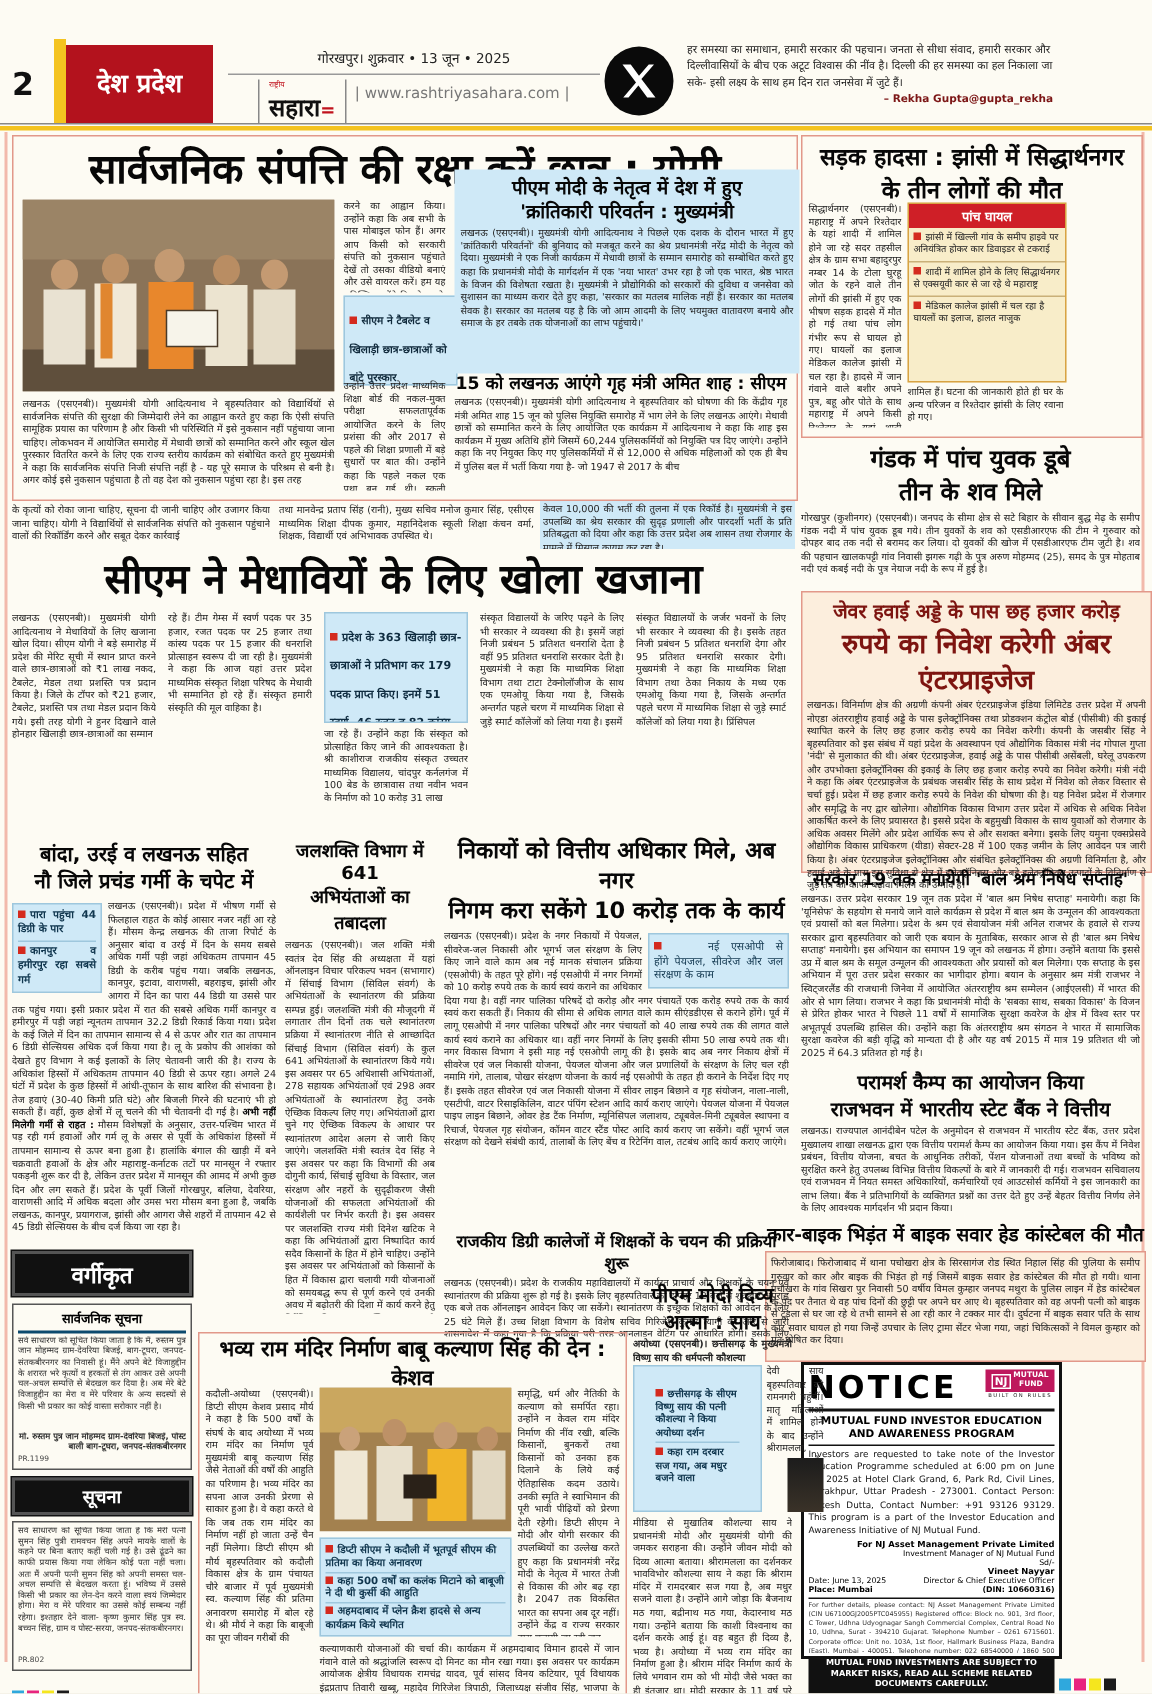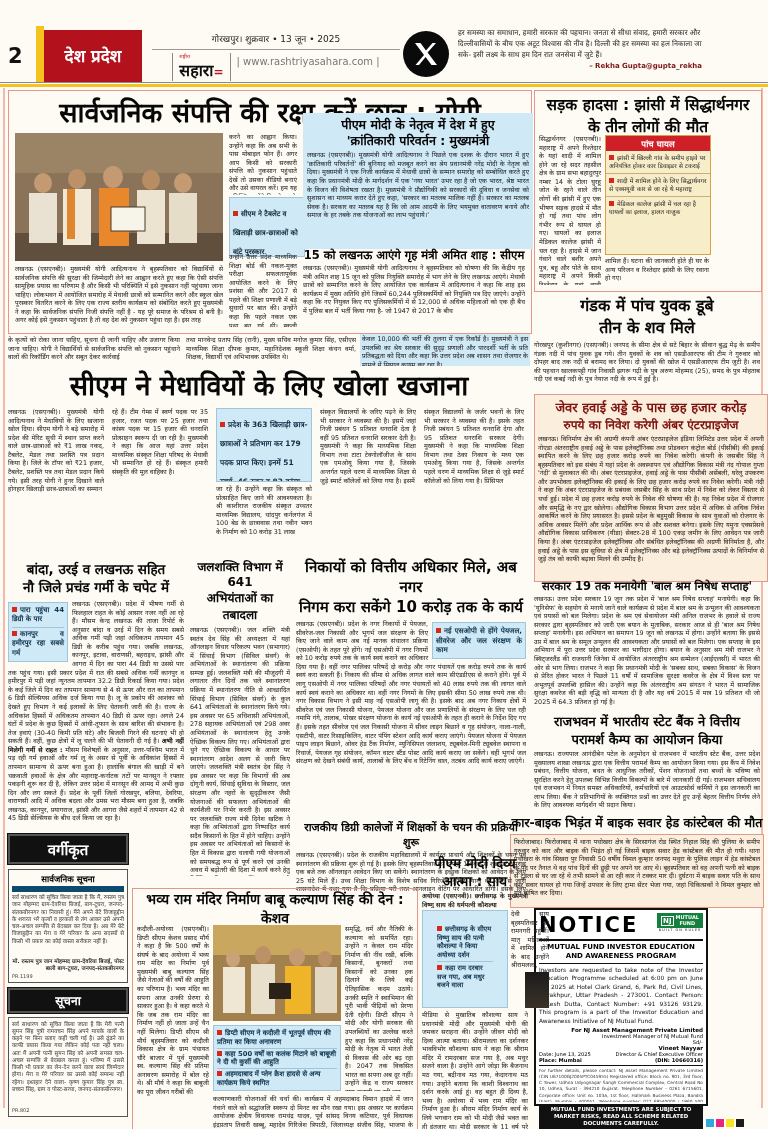--- a/index.html
+++ b/index.html
@@ -136,45 +136,45 @@
   </div>
 
   <div class="abs" style="left:534px;top:294px;width:226px;">
     <div class="ctr hl" style="font-size:16px;">गंडक में पांच युवक डूबे</div>
     <div class="ctr hl" style="font-size:16px;">तीन के शव मिले</div>
     <div class="t" style="height:48px;margin-top:3px;">गोरखपुर (कुशीनगर) (एसएनबी)। जनपद के सीमा क्षेत्र से सटे बिहार के सीवान बुद्ध मेढ़ के समीप गंडक नदी में पांच युवक डूब गये। तीन युवकों के शव को एसडीआरएफ की टीम ने गुरुवार को दोपहर बाद तक नदी से बरामद कर लिया। दो युवकों की खोज में एसडीआरएफ टीम जुटी है। शव की पहचान खालकपट्टी गांव निवासी झगरू गढ़ी के पुत्र अरुण मोहम्मद (25), समद के पुत्र मोहताब नदी एवं कबई नदी के पुत्र नेयाज नदी के रूप में हुई है।</div>
   </div>
 
   <div class="abs peach" style="left:534px;top:394px;width:226px;height:180px;padding:3px;">
     <div class="ctr hl" style="font-size:13px;color:#7d1410;">जेवर हवाई अड्डे के पास छह हजार करोड़</div>
-    <div class="ctr hl" style="font-size:12px;color:#7d1410;margin-bottom:2px;">रुपये का निवेश करेगी अंबर एंटरप्राइजेज</div>
+    <div class="ctr hl" style="font-size:18px;color:#7d1410;margin-bottom:2px;">रुपये का निवेश करेगी अंबर एंटरप्राइजेज</div>
     <div class="t" style="height:140px;">लखनऊ। विनिर्माण क्षेत्र की अग्रणी कंपनी अंबर एंटरप्राइजेज इंडिया लिमिटेड उत्तर प्रदेश में अपनी नोएडा अंतरराष्ट्रीय हवाई अड्डे के पास इलेक्ट्रॉनिक्स तथा प्रोडक्शन कंट्रोल बोर्ड (पीसीबी) की इकाई स्थापित करने के लिए छह हजार करोड़ रुपये का निवेश करेगी। कंपनी के जसबीर सिंह ने बृहस्पतिवार को इस संबंध में यहां प्रदेश के अवस्थापन एवं औद्योगिक विकास मंत्री नंद गोपाल गुप्ता 'नंदी' से मुलाकात की थी। अंबर एंटरप्राइजेज, हवाई अड्डे के पास पीसीबी असेंबली, घरेलू उपकरण और उपभोक्ता इलेक्ट्रॉनिक्स की इकाई के लिए छह हजार करोड़ रुपये का निवेश करेगी। मंत्री नंदी ने कहा कि अंबर एंटरप्राइजेज के प्रबंधक जसबीर सिंह के साथ प्रदेश में निवेश को लेकर विस्तार से चर्चा हुई। प्रदेश में छह हजार करोड़ रुपये के निवेश की घोषणा की है। यह निवेश प्रदेश में रोजगार और समृद्धि के नए द्वार खोलेगा। औद्योगिक विकास विभाग उत्तर प्रदेश में अधिक से अधिक निवेश आकर्षित करने के लिए प्रयासरत है। इससे प्रदेश के बहुमुखी विकास के साथ युवाओं को रोजगार के अधिक अवसर मिलेंगे और प्रदेश आर्थिक रूप से और सशक्त बनेगा। इसके लिए यमुना एक्सप्रेसवे औद्योगिक विकास प्राधिकरण (यीडा) सेक्टर-28 में 100 एकड़ जमीन के लिए आवेदन पत्र जारी किया है। अंबर एंटरप्राइजेज इलेक्ट्रॉनिक्स और संबंधित इलेक्ट्रॉनिक्स की अग्रणी विनिर्माता है, और हवाई अड्डे के पास इस सुविधा से क्षेत्र में इलेक्ट्रॉनिक्स और बड़े इलेक्ट्रॉनिक्स उत्पादों के विनिर्माण से जुड़े तंत्र को काफी बढ़ावा मिलने की उम्मीद है।</div>
   </div>
 
   <div class="abs" style="left:534px;top:578px;width:226px;">
     <div class="ctr hl" style="font-size:11.5px;">सरकार 19 तक मनायेगी 'बाल श्रम निषेध सप्ताह'</div>
     <div class="t" style="height:114px;margin-top:2px;">लखनऊ। उत्तर प्रदेश सरकार 19 जून तक प्रदेश में 'बाल श्रम निषेध सप्ताह' मनायेगी। कहा कि 'यूनिसेफ' के सहयोग से मनाये जाने वाले कार्यक्रम से प्रदेश में बाल श्रम के उन्मूलन की आवश्यकता एवं प्रयासों को बल मिलेगा। प्रदेश के श्रम एवं सेवायोजन मंत्री अनिल राजभर के हवाले से राज्य सरकार द्वारा बृहस्पतिवार को जारी एक बयान के मुताबिक, सरकार आज से ही 'बाल श्रम निषेध सप्ताह' मनायेगी। इस अभियान का समापन 19 जून को लखनऊ में होगा। उन्होंने बताया कि इससे उप्र में बाल श्रम के समूल उन्मूलन की आवश्यकता और प्रयासों को बल मिलेगा। एक सप्ताह के इस अभियान में पूरा उत्तर प्रदेश सरकार का भागीदार होगा। बयान के अनुसार श्रम मंत्री राजभर ने स्विट्जरलैंड की राजधानी जिनेवा में आयोजित अंतरराष्ट्रीय श्रम सम्मेलन (आईएलसी) में भारत की ओर से भाग लिया। राजभर ने कहा कि प्रधानमंत्री मोदी के 'सबका साथ, सबका विकास' के विजन से प्रेरित होकर भारत ने पिछले 11 वर्षों में सामाजिक सुरक्षा कवरेज के क्षेत्र में विश्व स्तर पर अभूतपूर्व उपलब्धि हासिल की। उन्होंने कहा कि अंतरराष्ट्रीय श्रम संगठन ने भारत में सामाजिक सुरक्षा कवरेज की बड़ी वृद्धि को मान्यता दी है और यह वर्ष 2015 में मात्र 19 प्रतिशत थी जो 2025 में 64.3 प्रतिशत हो गई है।</div>
   </div>
 
   <div class="abs" style="left:534px;top:712px;width:226px;">
+    <div class="ctr hl" style="font-size:13px;">परामर्श कैम्प का आयोजन किया</div>
     <div class="ctr hl" style="font-size:13px;">राजभवन में भारतीय स्टेट बैंक ने वित्तीय</div>
-    <div class="ctr hl" style="font-size:13px;">परामर्श कैम्प का आयोजन किया</div>
     <div class="t" style="height:66px;margin-top:2px;">लखनऊ। राज्यपाल आनंदीबेन पटेल के अनुमोदन से राजभवन में भारतीय स्टेट बैंक, उत्तर प्रदेश मुख्यालय शाखा लखनऊ द्वारा एक वित्तीय परामर्श कैम्प का आयोजन किया गया। इस कैंप में निवेश प्रबंधन, वित्तीय योजना, बचत के आधुनिक तरीकों, पेंशन योजनाओं तथा बच्चों के भविष्य को सुरक्षित करने हेतु उपलब्ध विभिन्न वित्तीय विकल्पों के बारे में जानकारी दी गई। राजभवन सचिवालय एवं राजभवन में नियत समस्त अधिकारियों, कर्मचारियों एवं आउटसोर्स कर्मियों ने इस जानकारी का लाभ लिया। बैंक ने प्रतिभागियों के व्यक्तिगत प्रश्नों का उत्तर देते हुए उन्हें बेहतर वित्तीय निर्णय लेने के लिए आवश्यक मार्गदर्शन भी प्रदान किया।</div>
   </div>
 
   <div class="abs" style="left:510px;top:814px;width:254px;">
     <div class="ctr hl" style="font-size:12.5px;">कार-बाइक भिड़ंत में बाइक सवार हेड कांस्टेबल की मौत</div>
     <div class="t peach" style="height:66px;margin-top:3px;padding:3px;">फिरोजाबाद। फिरोजाबाद में थाना पचोखरा क्षेत्र के सिरसागंज रोड स्थित निहाल सिंह की पुलिया के समीप गुरुवार को कार और बाइक की भिड़ंत हो गई जिसमें बाइक सवार हेड कांस्टेबल की मौत हो गयी। थाना पचोखरा के गांव सिखरा पुर निवासी 50 वर्षीय विमल कुम्हार जनपद मथुरा के पुलिस लाइन में हेड कांस्टेबल के पद पर तैनात थे वह पांच दिनों की छुट्टी पर अपने घर आए थे। बृहस्पतिवार को वह अपनी पत्नी को बाइक से टूंडला से घर जा रहे थे तभी सामने से आ रही कार ने टक्कर मार दी। दुर्घटना में बाइक सवार पति के साथ कार सवार घायल हो गया जिन्हें उपचार के लिए ट्रामा सेंटर भेजा गया, जहां चिकित्सकों ने विमल कुम्हार को मृत घोषित कर दिया।</div>
   </div>
 
   <div class="abs" style="left:534px;top:908px;width:174px;height:198px;border:2px solid #111;background:#fff;padding:3px;box-sizing:border-box;">
     <div style="display:flex;justify-content:space-between;align-items:flex-start;">
       <div style="font-size:21px;font-weight:bold;letter-spacing:2px;color:#000;font-family:'DejaVu Sans',sans-serif;">NOTICE</div>
       <div style="text-align:center;">
-        <div style="background:#15803d;color:#fff;padding:2px 4px;display:flex;gap:2px;align-items:center;">
+        <div style="background:#be185d;color:#fff;padding:2px 4px;display:flex;gap:2px;align-items:center;">
           <span style="font-size:7px;font-weight:bold;border:1px solid #fff;padding:0 1px;">NJ</span>
           <span style="font-size:5px;font-weight:bold;line-height:1.1;"><span>MUTUAL</span><br><span>FUND</span></span>
         </div>
         <div style="font-size:3.5px;letter-spacing:1px;color:#111;">BUILT ON RULES</div>
       </div>
     </div>
     <div style="border-top:2px solid #111;margin:2px 0;"></div>
     <div class="ctr" style="font-size:7px;font-weight:bold;color:#000;line-height:1.25;">MUTUAL FUND INVESTOR EDUCATION AND AWARENESS PROGRAM</div>
     <div style="border-top:1px solid #111;margin:2px 0;"></div>
     <div class="noticebody">Investors are requested to take note of the Investor Education Programme scheduled at 6:00 pm on June 15, 2025 at Hotel Clark Grand, 6, Park Rd, Civil Lines, Gorakhpur, Uttar Pradesh - 273001. Contact Person: Rakesh Dutta, Contact Number: +91 93126 93129. This program is a part of the Investor Education and Awareness Initiative of NJ Mutual Fund.</div>
@@ -216,32 +216,32 @@
     <div class="ctr hl" style="font-size:12px;">जलशक्ति विभाग में 641</div>
     <div class="ctr hl" style="font-size:12px;">अभियंताओं का तबादला</div>
     <div class="t" style="height:250px;margin-top:3px;">लखनऊ (एसएनबी)। जल शक्ति मंत्री स्वतंत्र देव सिंह की अध्यक्षता में यहां ऑनलाइन विचार परिकल्प भवन (सभागार) में सिंचाई विभाग (सिविल संवर्ग) के अभियंताओं के स्थानांतरण की प्रक्रिया सम्पन्न हुई। जलशक्ति मंत्री की मौजूदगी में लगातार तीन दिनों तक चले स्थानांतरण प्रक्रिया में स्थानांतरण नीति से आच्छादित सिंचाई विभाग (सिविल संवर्ग) के कुल 641 अभियंताओं के स्थानांतरण किये गये। इस अवसर पर 65 अधिशासी अभियंताओं, 278 सहायक अभियंताओं एवं 298 अवर अभियंताओं के स्थानांतरण हेतु उनके ऐच्छिक विकल्प लिए गए। अभियंताओं द्वारा चुने गए ऐच्छिक विकल्प के आधार पर स्थानांतरण आदेश अलग से जारी किए जाएंगे। जलशक्ति मंत्री स्वतंत्र देव सिंह ने इस अवसर पर कहा कि विभागों की अब दोगुनी कार्य, सिंचाई सुविधा के विस्तार, जल संरक्षण और नहरों के सुदृढ़ीकरण जैसी योजनाओं की सफलता अभियंताओं की कार्यशैली पर निर्भर करती है। इस अवसर पर जलशक्ति राज्य मंत्री दिनेश खटिक ने कहा कि अभियंताओं द्वारा निष्पादित कार्य सदैव किसानों के हित में होने चाहिए। उन्होंने इस अवसर पर अभियंताओं को किसानों के हित में विकास द्वारा चलायी गयी योजनाओं को समयबद्ध रूप से पूर्ण करने एवं उनकी अवध में बढ़ोतरी की दिशा में कार्य करने हेतु निर्देशित किया। जलशक्ति राज्य मंत्री रामकेश निषाद ने इस अवसर पर अभियंताओं को उनके ज्ञान व योग्यता को उपयोग में लाने हेतु प्रेरित किया।</div>
   </div>
 
   <div class="abs" style="left:296px;top:556px;width:230px;">
     <div class="ctr hl" style="font-size:15px;">निकायों को वित्तीय अधिकार मिले, अब नगर</div>
     <div class="ctr hl" style="font-size:15px;">निगम करा सकेंगे 10 करोड़ तक के कार्य</div>
     <div class="t" style="height:196px;margin-top:4px;">
       <div class="bluebox" style="float:right;width:86px;padding:3px;margin:2px 0 2px 4px;">
-        <span class="sq"></span><span style="font-size:7.2px;font-weight:bold;color:#10364e;">नई एसओपी से होंगे पेयजल, सीवरेज और जल संरक्षण के काम</span>
+        <span class="sq"></span><span style="font-size:7.2px;font-weight:normal;color:#10364e;margin-left:28px;">नई एसओपी से होंगे पेयजल, सीवरेज और जल संरक्षण के काम</span>
       </div>
       <span>लखनऊ (एसएनबी)। प्रदेश के नगर निकायों में पेयजल, सीवरेज-जल निकासी और भूगर्भ जल संरक्षण के लिए किए जाने वाले काम अब नई मानक संचालन प्रक्रिया (एसओपी) के तहत पूरे होंगे। नई एसओपी में नगर निगमों को 10 करोड़ रुपये तक के कार्य स्वयं कराने का अधिकार दिया गया है। वहीं नगर पालिका परिषदें दो करोड़ और नगर पंचायतें एक करोड़ रुपये तक के कार्य स्वयं करा सकती हैं। निकाय की सीमा से अधिक लागत वाले काम सीएंडडीएस से कराने होंगे। पूर्व में लागू एसओपी में नगर पालिका परिषदों और नगर पंचायतों को 40 लाख रुपये तक की लागत वाले कार्य स्वयं कराने का अधिकार था। वहीं नगर निगमों के लिए इसकी सीमा 50 लाख रुपये तक थी। नगर विकास विभाग ने इसी माह नई एसओपी लागू की है। इसके बाद अब नगर निकाय क्षेत्रों में सीवरेज एवं जल निकासी योजना, पेयजल योजना और जल प्रणालियों के संरक्षण के लिए चल रही नमामि गंगे, तालाब, पोखर संरक्षण योजना के कार्य नई एसओपी के तहत ही कराने के निर्देश दिए गए हैं। इसके तहत सीवरेज एवं जल निकासी योजना में सीवर लाइन बिछाने व गृह संयोजन, नाला-नाली, एसटीपी, वाटर रिसाइकिलिन, वाटर पंपिंग स्टेशन आदि कार्य कराए जाएंगे। पेयजल योजना में पेयजल पाइप लाइन बिछाने, ओवर हेड टैंक निर्माण, म्यूनिसिपल जलाशय, ट्यूबवेल-मिनी ट्यूबवेल स्थापना व रिचार्ज, पेयजल गृह संयोजन, कॉमन वाटर स्टैंड पोस्ट आदि कार्य कराए जा सकेंगे। वहीं भूगर्भ जल संरक्षण को देखने संबंधी कार्य, तालाबों के लिए बेंच व रिटेनिंग वाल, तटबंध आदि कार्य कराए जाएंगे।</span>
     </div>
     <div class="ctr hl" style="font-size:11px;margin-top:3px;">राजकीय डिग्री कालेजों में शिक्षकों के चयन की प्रक्रिया शुरू</div>
     <div class="t" style="height:40px;margin-top:2px;">लखनऊ (एसएनबी)। प्रदेश के राजकीय महाविद्यालयों में कार्यरत प्राचार्य और शिक्षकों के चयन एवं स्थानांतरण की प्रक्रिया शुरू हो गई है। इसके लिए बृहस्पतिवार को दोपहर 12 बजे से शुक्रवार अपराह्न एक बजे तक ऑनलाइन आवेदन किए जा सकेंगे। स्थानांतरण के इच्छुक शिक्षकों को आवेदन के लिए 25 घंटे मिले हैं। उच्च शिक्षा विभाग के विशेष सचिव गिरिजेश कुमार त्यागी की ओर से जारी शासनादेश में कहा गया है कि प्रक्रिया पूरी तरह आनलाइन वेटिंग पर आधारित होगी। इसके लिए एनआईसी ने सॉफ्टवेयर तैयार कर लिया है और सभी राजकीय महाविद्यालयों को लॉग इन आईडी और पासवर्ड भी दे दिए गए हैं। प्रदेश में 242 राजकीय डिग्री कालेज हैं, इनमें करीब 1200 से अधिक प्रवक्ता कार्यरत हैं।</div>
   </div>
 
   <div class="abs" style="left:8px;top:834px;width:120px;">
     <div class="vheader" style="font-size:15px;padding:3px 0;">वर्गीकृत</div>
     <div style="border:1px solid #555;margin-top:5px;padding:3px;">
-      <div class="ctr" style="font-size:8.5px;font-weight:bold;border-bottom:6px solid #0c4a6e;padding-bottom:2px;">सार्वजनिक सूचना</div>
+      <div class="ctr" style="font-size:8.5px;font-weight:bold;border-bottom:2px solid #0c4a6e;padding-bottom:2px;">सार्वजनिक सूचना</div>
       <div class="t2" style="height:64px;margin-top:2px;">सर्व साधारण को सूचित किया जाता है कि मैं, रुस्तम पुत्र जान मोहम्मद ग्राम-देवरिया बिजई, बाग-टूघरा, जनपद-संतकबीरनगर का निवासी हूं। मैंने अपने बेटे विजाहुद्दीन के शरारत भरे कृत्यों व हरकतों से तंग आकर उसे अपनी चल-अचल सम्पत्ति से बेदखल कर दिया है। अब मेरे बेटे विजाहुद्दीन का मेरा व मेरे परिवार के अन्य सदस्यों से किसी भी प्रकार का कोई वास्ता सरोकार नहीं है।</div>
       <div class="t2" style="text-align:right;font-weight:bold;">मो. रुस्तम पुत्र जान मोहम्मद ग्राम-देवरिया बिजई, पोस्ट बाली बाग-टूघरा, जनपद-संतकबीरनगर</div>
       <div class="prcode">PR.1199</div>
     </div>
     <div class="vheader" style="font-size:12px;padding:2px 0;margin-top:5px;">सूचना</div>
     <div style="border:1px solid #555;margin-top:4px;padding:3px;">
       <div class="t2" style="height:86px;">सर्व साधारण को सूचित किया जाता है कि मेरी पत्नी सुमन सिंह पुत्री रामवचन सिंह अपने मायके वालों के कहने पर बिना बताए कहीं चली गई है। उसे ढूंढने का काफी प्रयास किया गया लेकिन कोई पता नहीं चला। अतः मैं अपनी पत्नी सुमन सिंह को अपनी समस्त चल-अचल सम्पत्ति से बेदखल करता हूं। भविष्य में उससे किसी भी प्रकार का लेन-देन करने वाला स्वयं जिम्मेदार होगा। मेरा व मेरे परिवार का उससे कोई सम्बन्ध नहीं रहेगा। इश्तहार देने वाला- कृष्ण कुमार सिंह पुत्र स्व. बच्चन सिंह, ग्राम व पोस्ट-सरया, जनपद-संतकबीरनगर।</div>
       <div class="prcode">PR.802</div>
     </div>
     <div class="marks" style="margin-top:6px;">

